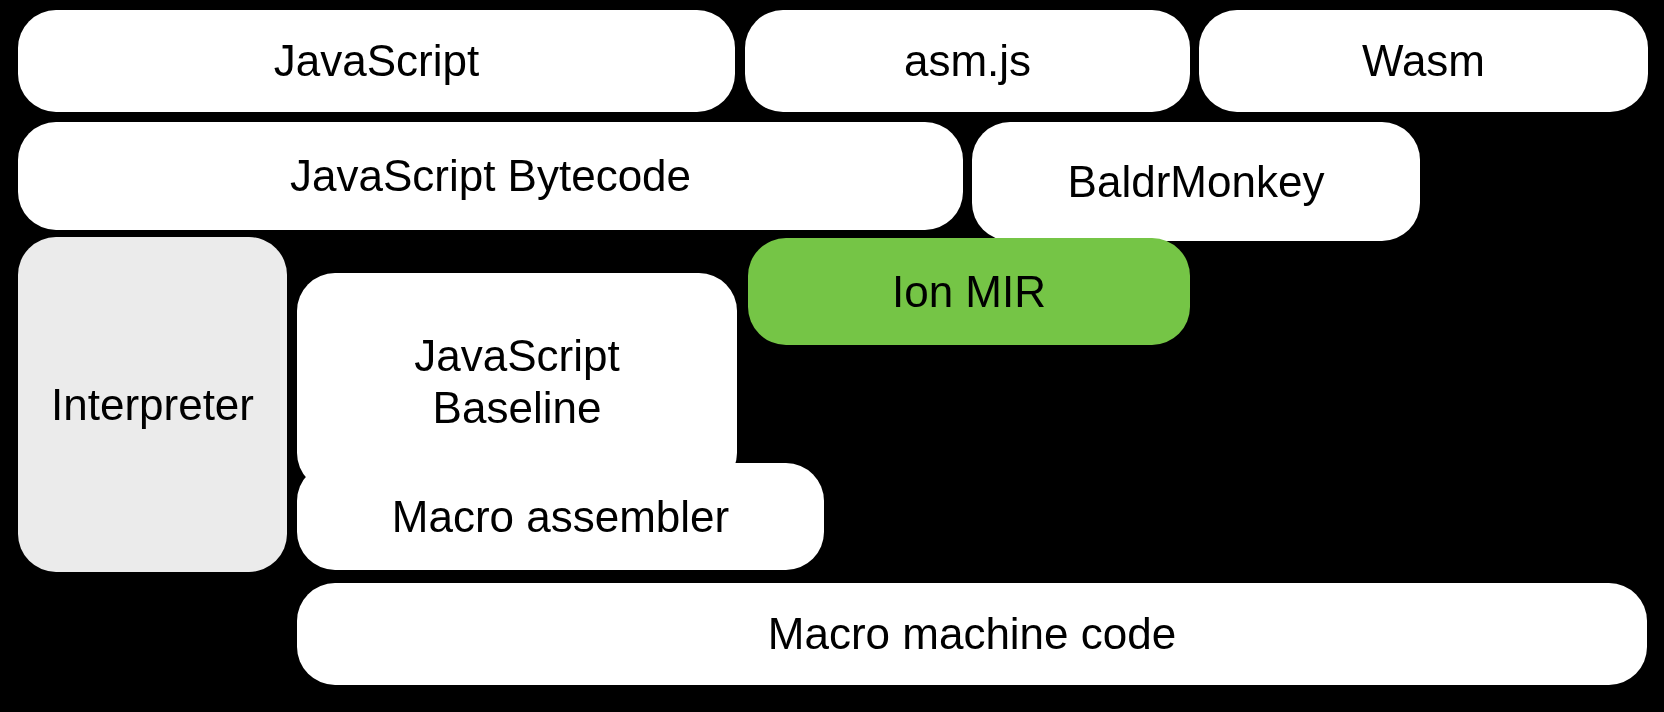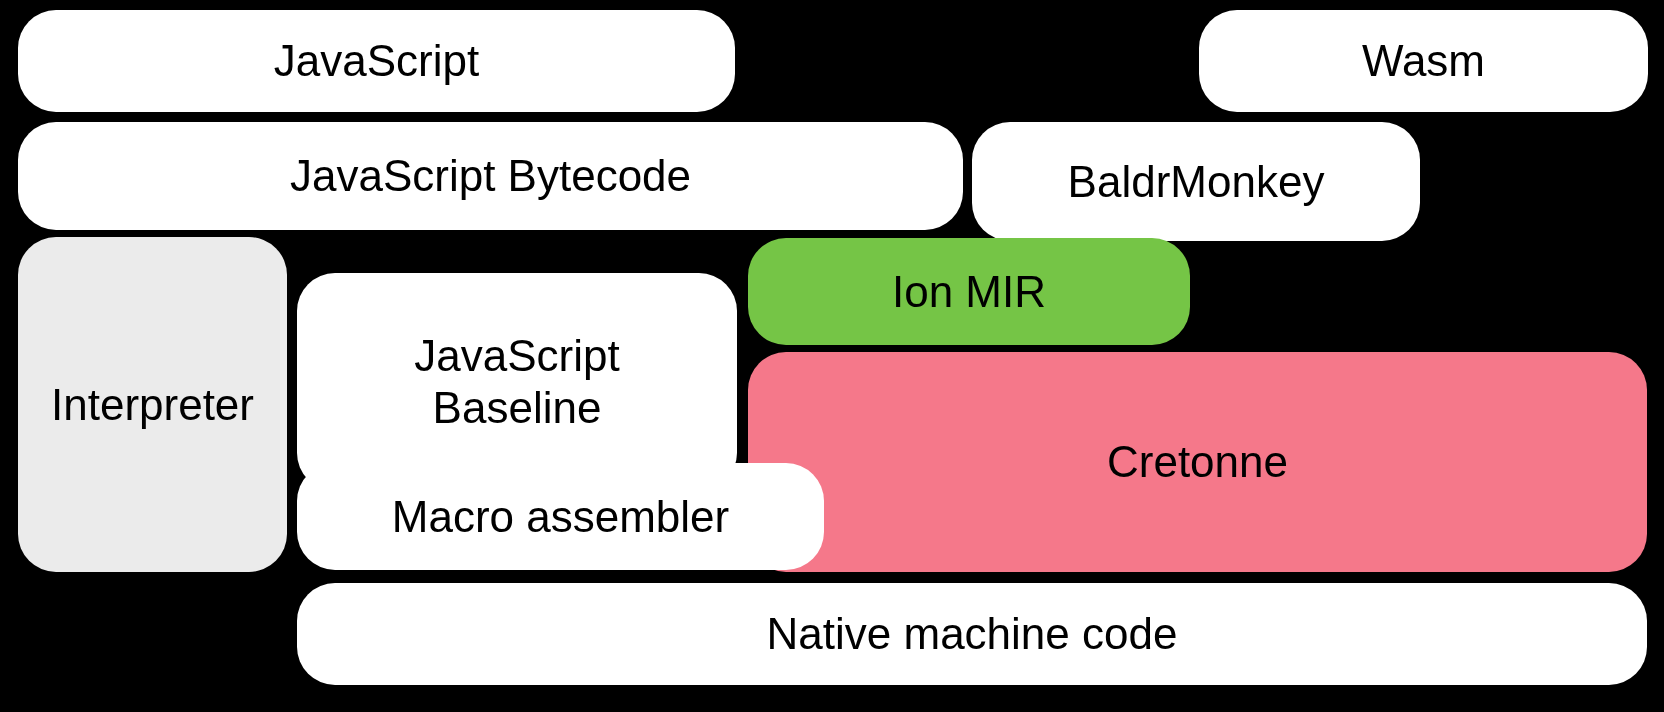--- a/index.html
+++ b/index.html
@@ -46,20 +46,23 @@
 </style>
 </head>
 <body>
 
 <div class="diagram">
 
   <div class="box b-javascript" style="background-color: rgb(255, 255, 255);">
     <span class="label">JavaScript</span>
   </div>
 
+  <div class="box b-asmjs" style="background-color: rgb(255, 255, 255);">
+    <span class="label">asm.js</span>
+  </div>
 
   <div class="box b-wasm" style="background-color: rgb(255, 255, 255);">
     <span class="label">Wasm</span>
   </div>
 
   <div class="box b-bytecode" style="background-color: rgb(255, 255, 255);">
     <span class="label">JavaScript Bytecode</span>
   </div>
 
   <div class="box b-baldrmonkey" style="background-color: rgb(255, 255, 255);">
@@ -71,25 +74,22 @@
   </div>
 
   <div class="box b-baseline" style="background-color: rgb(255, 255, 255);">
     <span class="label">JavaScript Baseline</span>
   </div>
 
   <div class="box b-ionmir" style="background-color: rgb(117, 197, 70);">
     <span class="label">Ion MIR</span>
   </div>
 
-  <div class="box b-cretonne" style="background-color: rgb(245, 120, 138);">
-    <span class="label">Cretonne</span>
-  </div>
 
   <div class="box b-macroassembler" style="background-color: rgb(255, 255, 255);">
     <span class="label">Macro assembler</span>
   </div>
 
   <div class="box b-nativemachinecode" style="background-color: rgb(255, 255, 255);">
-    <span class="label">Native machine code</span>
+    <span class="label">Macro machine code</span>
   </div>
 
 </div>
 
 </body></html>

